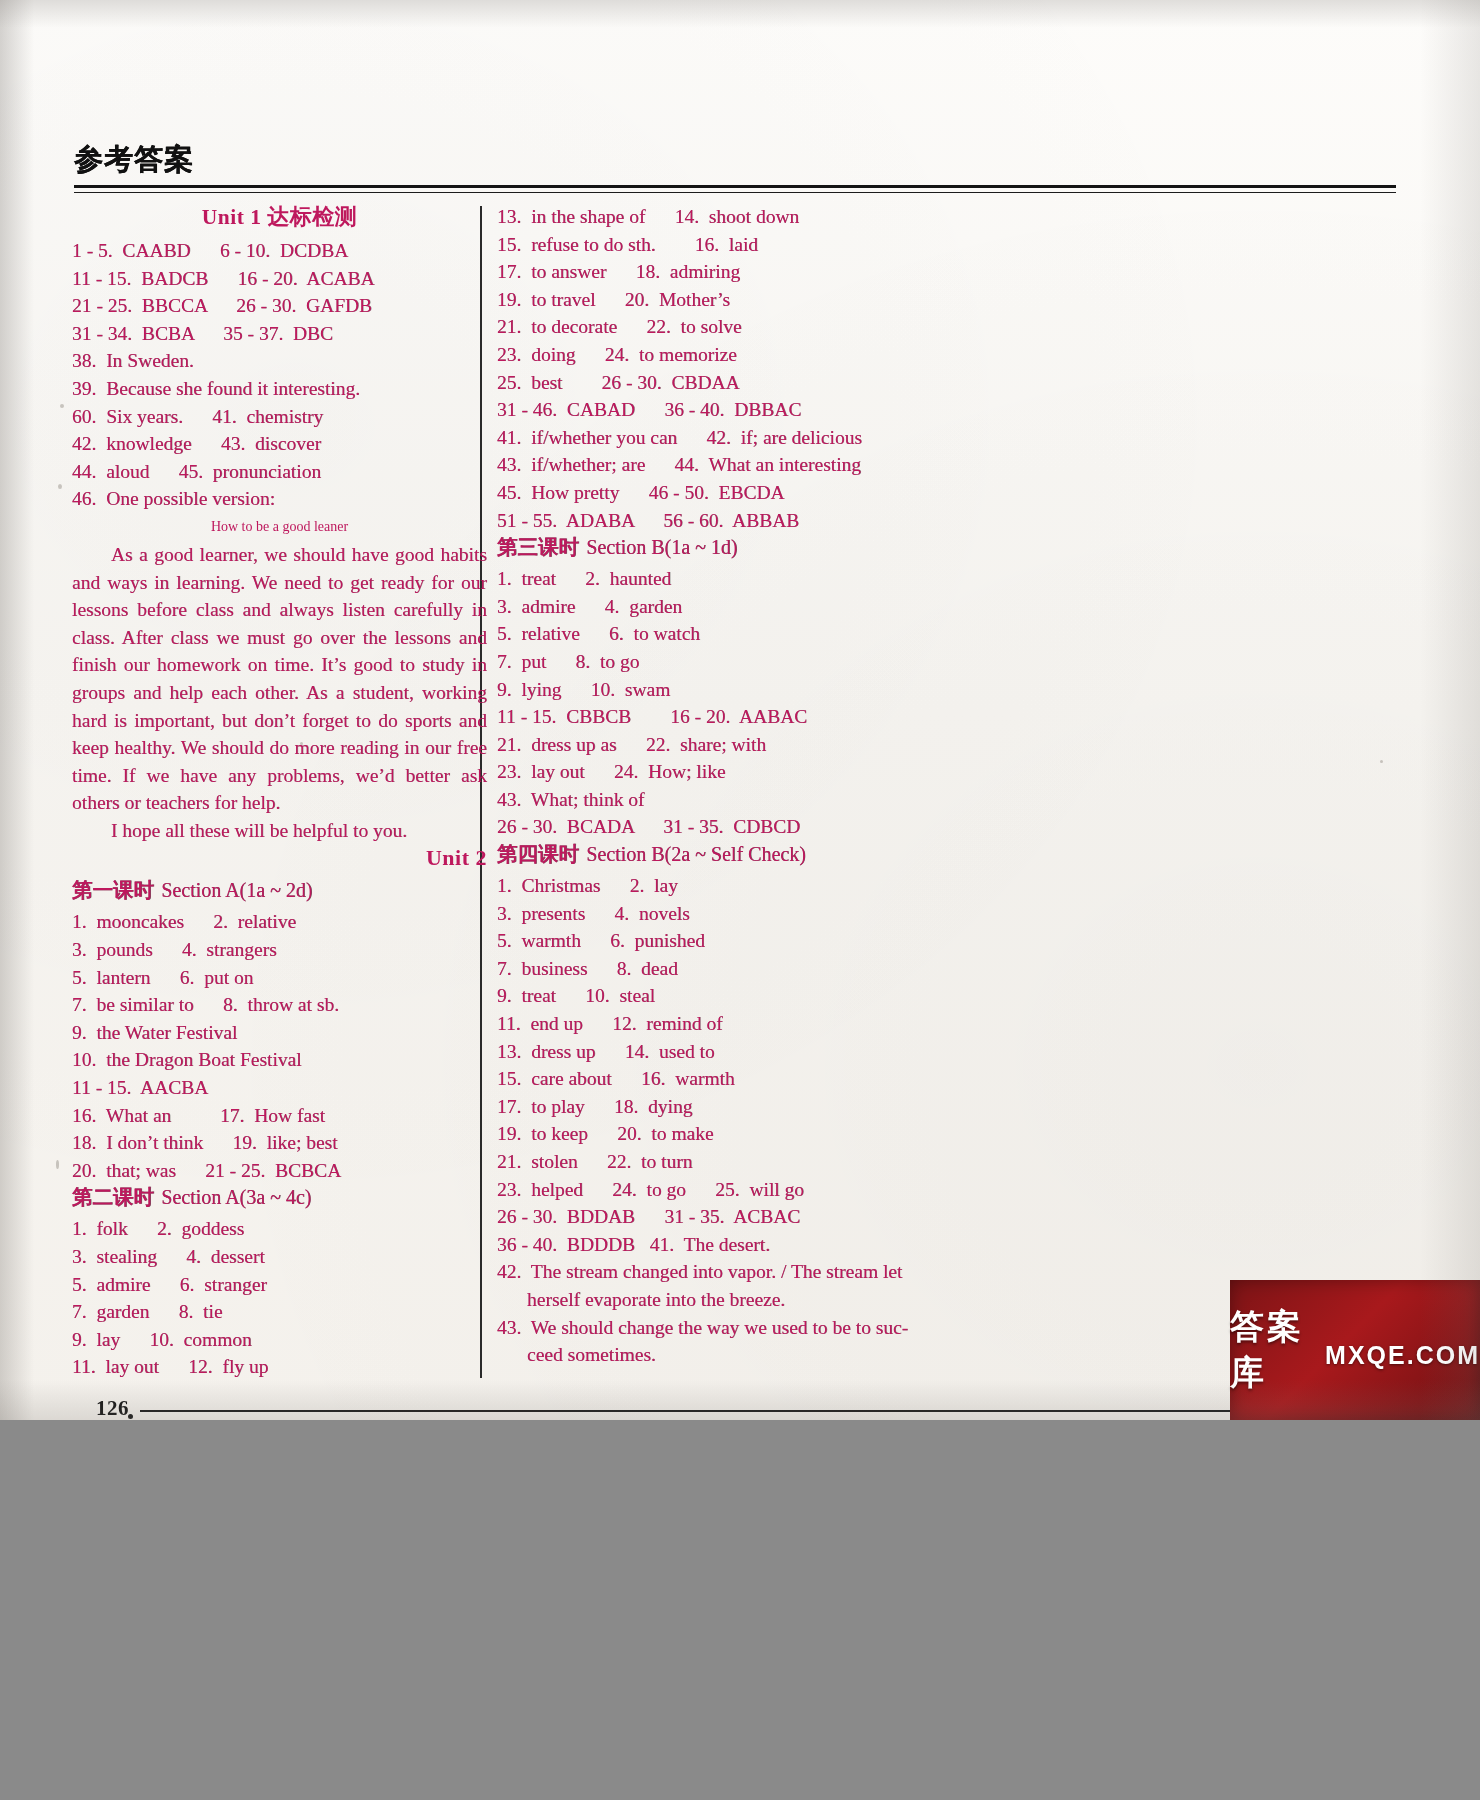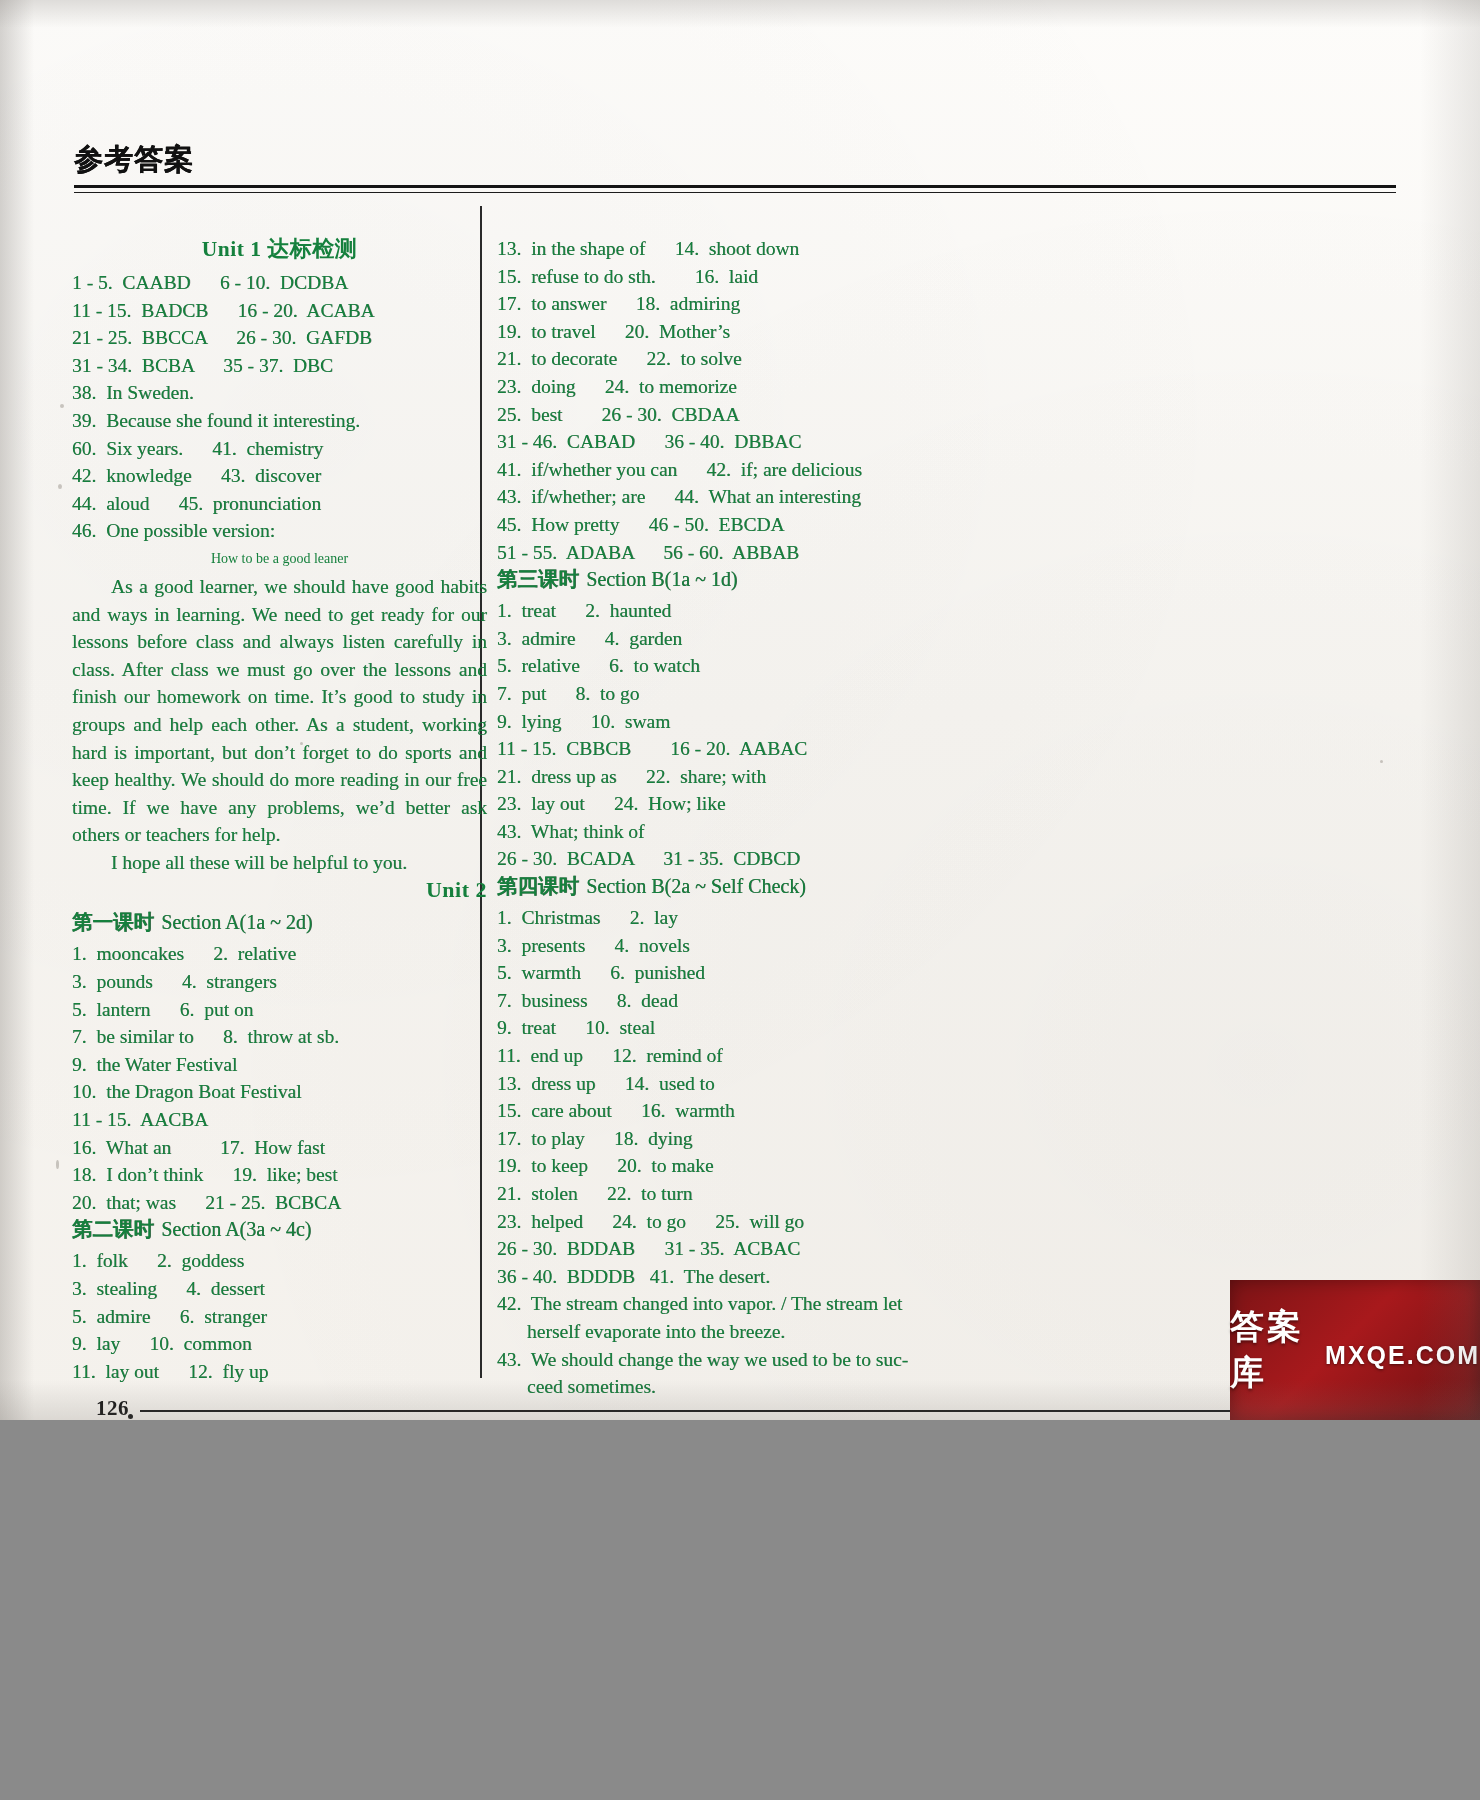--- a/index.html
+++ b/index.html
@@ -56,22 +56,21 @@
     height:4px;
   }
 
   
   .col{
     position:absolute;
     top:203px;
     width:415px;
     font-size:19.5px;
     line-height:27.6px;
-    color:#15803d;
-    margin-top:32px;
+    color:#be185d;
   }
   .col-left{left:72px;}
   .col-right{left:497px;}
   .col-rule{
     position:absolute;left:480px;top:206px;
     width:0;height:1172px;
     border-left:2px solid #2a2a2a;
   }
 
   .ln{ white-space:pre; margin:0; padding:0; height:27.6px;
@@ -219,20 +218,21 @@
     <div class="ln">11 - 15.  AACBA</div>
     <div class="ln">16.  What an          17.  How fast</div>
     <div class="ln">18.  I don’t think      19.  like; best</div>
     <div class="ln">20.  that; was      21 - 25.  BCBCA</div>
 
     <div class="sect"><span class="cn">第二课时 </span><span>Section A(3a ~ 4c)</span></div>
 
     <div class="ln">1.  folk      2.  goddess</div>
     <div class="ln">3.  stealing      4.  dessert</div>
     <div class="ln">5.  admire      6.  stranger</div>
+    <div class="ln">7.  garden      8.  tie</div>
     <div class="ln">9.  lay      10.  common</div>
     <div class="ln">11.  lay out      12.  fly up</div>
   </div>
 
   <div class="col col-right">
     <div class="ln">13.  in the shape of      14.  shoot down</div>
     <div class="ln">15.  refuse to do sth.        16.  laid</div>
     <div class="ln">17.  to answer      18.  admiring</div>
     <div class="ln">19.  to travel      20.  Mother’s</div>
     <div class="ln">21.  to decorate      22.  to solve</div>

